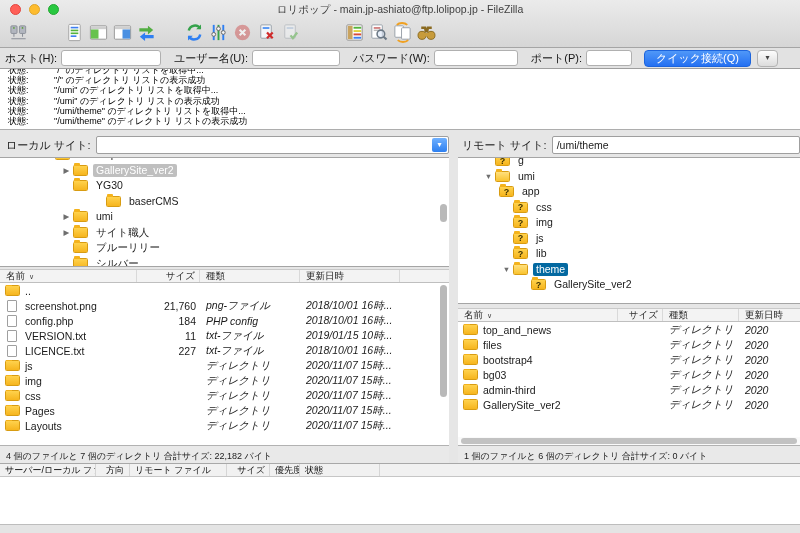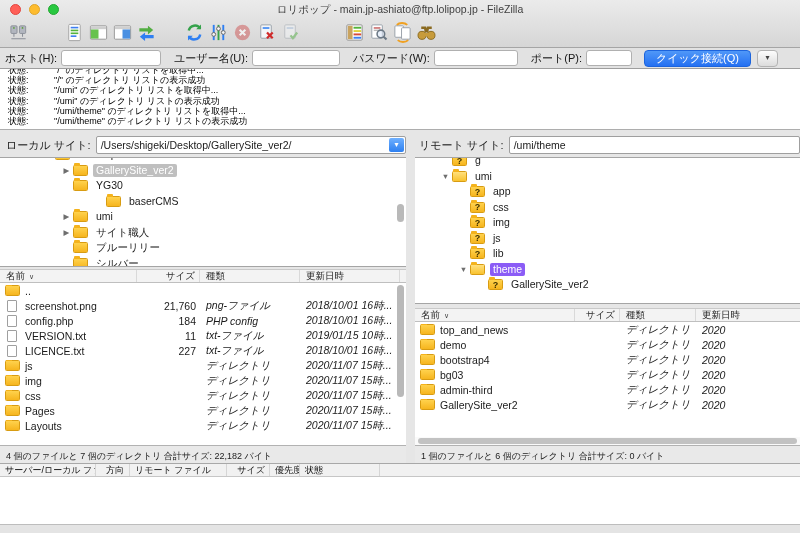--- a/index.html
+++ b/index.html
@@ -31,37 +31,37 @@
 
   
   .log { height:61px; background:#fff; border-bottom:1px solid #adadad; overflow:hidden; padding-left:8px; }
   .logrow { height:10.2px; line-height:10.5px; font-size:9px; white-space:nowrap; color:#000; }
   .loglabel { display:inline-block; width:46px; }
   .peek-log { margin-top:-4px; }
 
   
   .main { height:333px; padding-top:3px; display:flex; background:#e6e6e6; }
   .pane { display:flex; flex-direction:column; overflow:hidden; }
-  .pane.left { width:406px; margin-right:9px; }
+  .pane.left { width:449px; margin-right:9px; }
   .pane.right { flex:1; }
   .sitebar { height:24px; display:flex; align-items:center; font-size:11px; }
   .sitebar .sitelabel { margin:0 5px 0 4px; white-space:nowrap; }
   .pane.left .sitelabel { margin-left:6px; }
   .sitebox { flex:1; height:18px; background:#fff; border:1px solid #9f9f9f; border-radius:2px; position:relative; overflow:hidden; }
   .sitepath { font-size:10.5px; line-height:16px; padding-left:4px; display:block; white-space:nowrap; }
   .combo { position:absolute; right:1px; top:1px; width:15px; height:14px; background:linear-gradient(#6fb0ff,#2d7ff0); border-radius:2px; color:#fff; font-size:8px; text-align:center; line-height:13px; }
 
   .tree { position:relative; background:#fff; border-top:1px solid #a5a5a5; border-bottom:1px solid #a5a5a5; overflow:hidden; }
   .ltree { height:110px; margin-bottom:2px; }
   .rtree { height:147px; margin-bottom:4px; }
   .trow { height:15.5px; display:flex; align-items:center; font-size:10.5px; white-space:nowrap; }
   .exp { width:13px; flex:none; text-align:center; font-size:7.5px; color:#6e6e6e; }
   .tlabel { padding:0 3px; border-radius:2px; line-height:13px; }
   .sel-inactive .tlabel { background:#bfbfbf; color:#fff; }
-  .sel-active .tlabel { background:#8b5cf6; color:#fff; }
+  .sel-active .tlabel { background:#0369a1; color:#fff; }
   .peek-tree { margin-top:-11px; }
   .peek-tree-sm { margin-top:-5px; }
 
   
   .icon { width:15px; height:11px; position:relative; display:inline-block; margin-right:5px; flex:none; }
   .icon-folder, .icon-folder-open, .icon-folder-q { background:linear-gradient(#ffd24d,#f6b51e); border:0.5px solid #d89c12; border-radius:1.5px; }
   .icon-folder::before, .icon-folder-open::before, .icon-folder-q::before {
     content:""; position:absolute; top:-3px; left:-0.5px; width:6px; height:3px; background:#f4b31c; border-radius:1px 1px 0 0; }
   .icon-folder-open { background:linear-gradient(#ffe07e,#f9c32f); }
   .icon-folder-q::after { content:"?"; position:absolute; left:50%; top:50%; transform:translate(-50%,-52%); font-size:9px; font-weight:700; color:#3e3200; }
@@ -268,21 +268,20 @@
         <span class="loglabel">状態:</span><span class="logmsg">"/umi/theme" のディレクトリ リストの表示成功</span>
       </div>
     </div>
 
   <div class="main">
 
     <div class="pane left">
       <div class="sitebar">
         <span class="sitelabel">ローカル サイト:</span>
         <div class="sitebox">
-          <span class="sitepath">/Users/shigeki/Desktop/GallerySite_ver2/</span>
           <span class="combo"><span>▾</span></span>
         </div>
       </div>
       <div class="tree ltree">
         <span class="vthumb lt-thumb"></span>
 
           <div class="trow peek-tree" style="padding-left: 42px;">
             <span class="exp">▼</span>
             <span class="icon icon-folder-open"></span>
             <span class="tlabel">Desktop</span>
@@ -457,21 +456,21 @@
             <span class="icon icon-folder-q"></span>
             <span class="tlabel">g</span>
           </div>
 
           <div class="trow" style="padding-left: 24px;">
             <span class="exp">▼</span>
             <span class="icon icon-folder-open"></span>
             <span class="tlabel">umi</span>
           </div>
 
-          <div class="trow" style="padding-left: 42px;">
+          <div class="trow" style="padding-left: 28px;">
             <span class="exp"></span>
             <span class="icon icon-folder-q"></span>
             <span class="tlabel">app</span>
           </div>
 
           <div class="trow" style="padding-left: 42px;">
             <span class="exp"></span>
             <span class="icon icon-folder-q"></span>
             <span class="tlabel">css</span>
           </div>
@@ -521,21 +520,21 @@
               <span class="fname">top_and_news</span>
             </span>
             <span class="fc c-size"></span>
             <span class="fc c-type">ディレクトリ</span>
             <span class="fc c-date">2020</span>
           </div>
 
           <div class="frow">
             <span class="fc c-name">
               <span class="icon icon-folder"></span>
-              <span class="fname">demo</span>
+              <span class="fname">files</span>
             </span>
             <span class="fc c-size"></span>
             <span class="fc c-type">ディレクトリ</span>
             <span class="fc c-date">2020</span>
           </div>
 
           <div class="frow">
             <span class="fc c-name">
               <span class="icon icon-folder"></span>
               <span class="fname">bootstrap4</span>

